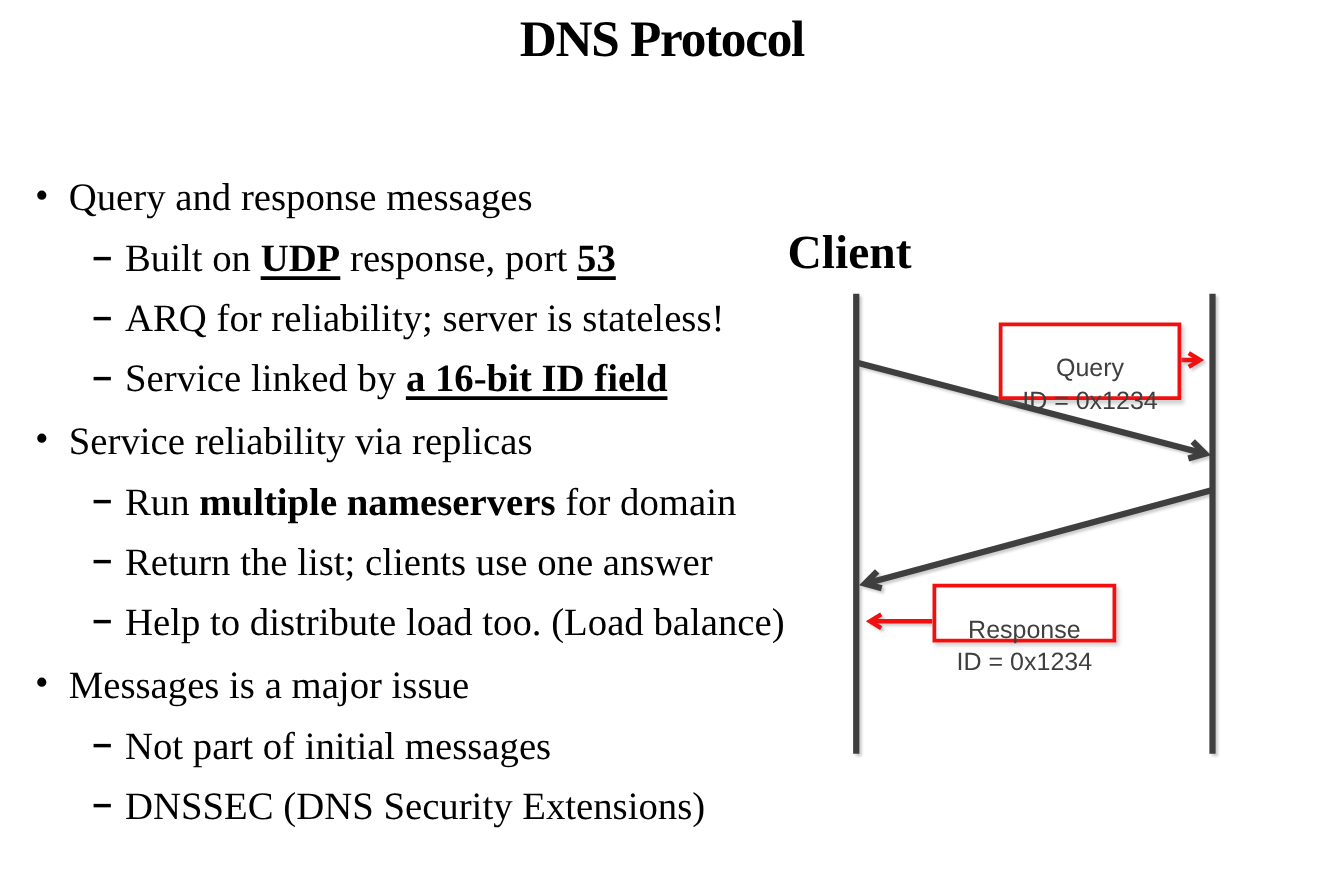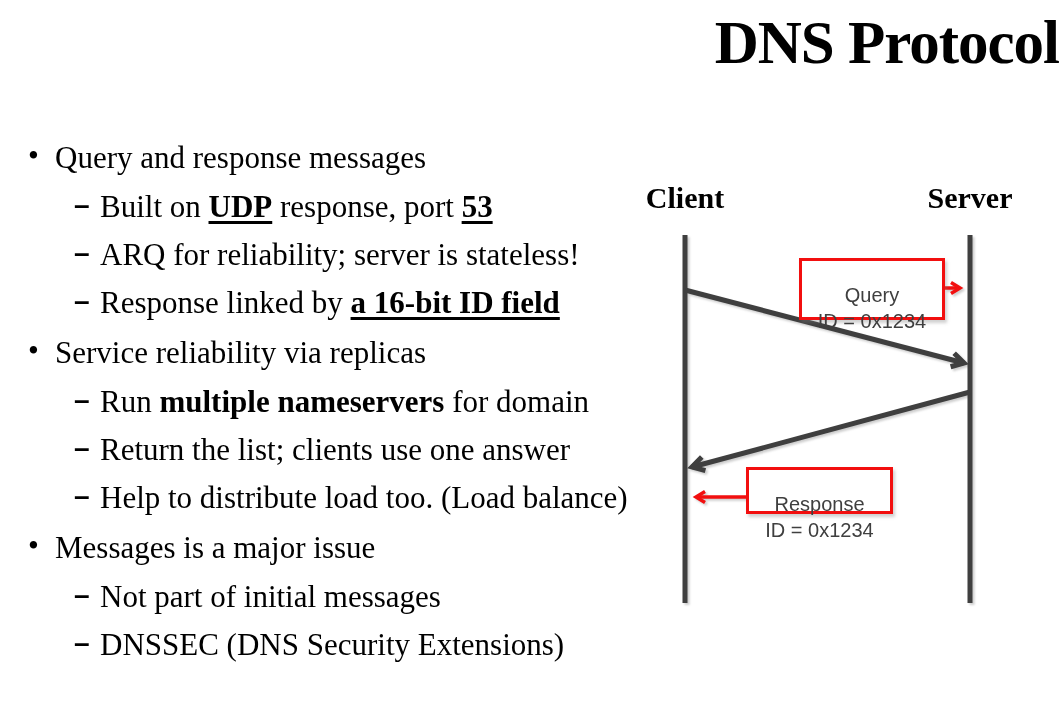--- a/index.html
+++ b/index.html
@@ -10,22 +10,22 @@
     background: #ffffff;
     overflow: hidden;
     font-family: "Liberation Serif", serif;
     color: var(--ink, #000);
   }
 
   
   .title {
     position: absolute;
     top: 8px; left: 0; right: 0;
-    text-align: right;
-    font-size: 61px;
+    text-align: center;
+    font-size: 41px;
     font-weight: 700;
     line-height: 1.15;
     letter-spacing: -1px;
   }
 
   
   .content {
     position: absolute;
     left: 20px; top: 138px;
     width: 634px;
@@ -77,22 +77,22 @@
     left: 0; top: 0;
     filter: drop-shadow(2px 2px 1px rgba(90,90,90,0.30));
   }
   .sDark { stroke: var(--line, #3f3f3f); }
   .sRed  { stroke: var(--red, #f20f0f); }
   .lifeline, .msgline { fill: none; }
   .actor-label {
     position: absolute;
     top: 3px;
     width: 110px;
-    text-align: center;
-    font-size: 30px;
+    text-align: left;
+    font-size: 38px;
     font-weight: 700;
     line-height: 1.0;
   }
   .actor-client { left: 0; }
   .actor-server { left: 285px; }
   .msgbox {
     position: absolute;
     background: #ffffff;
     border: 3px solid var(--red, #f20f0f);
     box-shadow: 2px 3px 3px rgba(120,120,120,0.35);
@@ -123,21 +123,21 @@
     <div class="l2">
       <span class="m2">–</span>
       <span>Built on </span><span class="bu">UDP</span><span> response, port </span><span class="bu">53</span>
     </div>
     <div class="l2">
       <span class="m2">–</span>
       <span>ARQ for reliability; server is stateless!</span>
     </div>
     <div class="l2">
       <span class="m2">–</span>
-      <span>Response linked by </span><span class="bu">a 16-bit ID field</span>
+      <span>Service linked by </span><span class="bu">a 16-bit ID field</span>
     </div>
 
     <div class="l1">
       <span class="m1">•</span>
       <span>Service reliability via replicas</span>
     </div>
     <div class="l2">
       <span class="m2">–</span>
       <span>Run </span><span class="b">multiple nameservers</span><span> for domain</span>
     </div>
@@ -181,21 +181,20 @@
       <line class="lifeline sDark" x1="340" y1="55" x2="340" y2="423" stroke-width="5"></line>
 
       <line class="msgline sDark" x1="55" y1="110" x2="334" y2="183" stroke-width="5" marker-end="url(#mDark)"></line>
       <line class="msgline sDark" x1="340" y1="212" x2="62" y2="287" stroke-width="5" marker-end="url(#mDark)"></line>
 
       <line class="msgline sRed" x1="315" y1="108" x2="330" y2="108" stroke-width="3.5" marker-end="url(#mRed)"></line>
       <line class="msgline sRed" x1="116" y1="317" x2="66" y2="317" stroke-width="3.5" marker-end="url(#mRed)"></line>
     </svg>
 
     <div class="actor-label actor-client">Client</div>
-    <div class="actor-label actor-server">Server</div>
 
     <div class="msgbox box-query">
       <div>Query</div>
       <div>ID = 0x1234</div>
     </div>
 
     <div class="msgbox box-response">
       <div>Response</div>
       <div>ID = 0x1234</div>
     </div>

